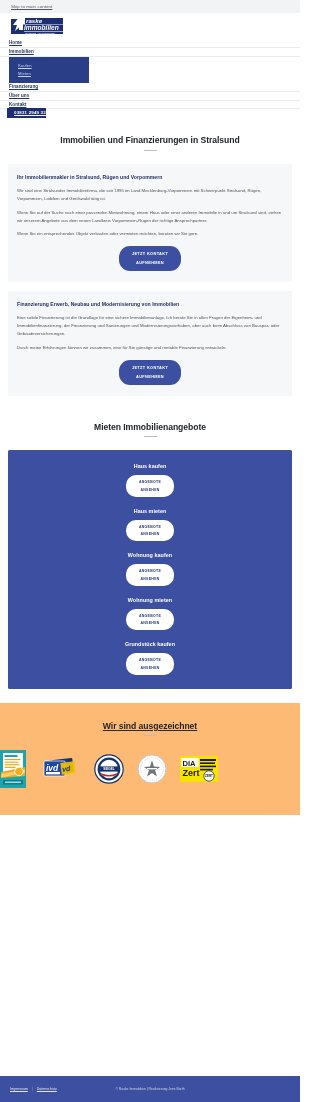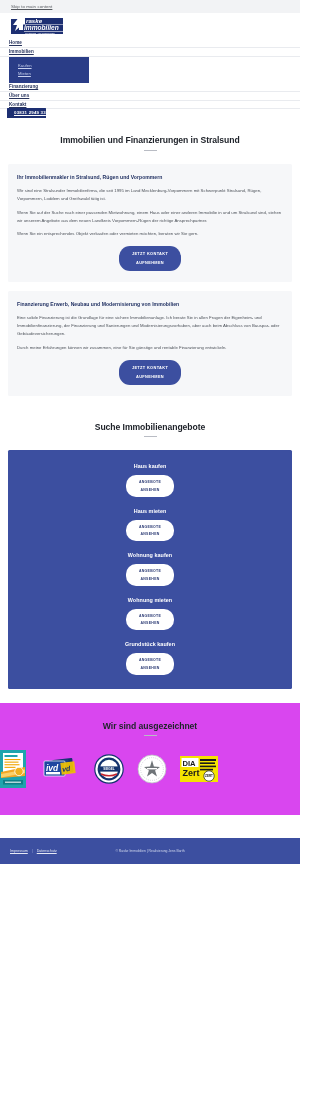--- a/index.html
+++ b/index.html
@@ -4,21 +4,21 @@
 <style>
   * { margin:0; padding:0; box-sizing:border-box; }
   html,body{ width:300px; height:1102px; }
   body{
     font-family:"Liberation Sans", sans-serif;
     background:#ffffff;
     color:#2b2b2b;
     font-size:5px;
     -webkit-font-smoothing:antialiased;
   }
-  .page{ position:relative; width:300px; height:864px; overflow:hidden; background:#fff; }
+  .page{ position:relative; width:300px; height:1102px; overflow:hidden; background:#fff; }
 
   
   .skipbar{
     height:13px; background:#f2f3f5; display:flex; align-items:center;
     padding-left:11px;
   }
   .skip-link{ font-size:4.4px; color:#55585e; letter-spacing:.08px; }
 
   
   .header{ background:#ffffff; padding:3px 0 2px 9px; }
@@ -90,21 +90,21 @@
     margin-bottom:6px;
   }
   .offer-btn{
     display:inline-block; width:48px; background:#ffffff; color:#2b3a74;
     border:none; border-radius:10px; padding:5px 0; cursor:pointer;
   }
   .offer-btn .l1,.offer-btn .l2{ display:block; font-size:3.5px; font-weight:700; letter-spacing:.3px; }
   .offer-btn .l2{ margin-top:3.5px; }
 
   
-  .awards-sec{ background:#d946ef; margin-top:14px; padding:18px 0 26px 0; }
+  .awards-sec{ background:#fdba74; margin-top:14px; padding:18px 0 26px 0;text-decoration:underline; }
   .awards{ margin-top:14px; display:flex; align-items:center; gap:13px; }
   .award{ display:block; }
 
   
   .tail{ height:60px; background:#ffffff; }
 
   
   .footer{
     position:absolute; left:0; bottom:0; width:300px; height:26px;
     background:#3c4fa0; color:#e6e9f5;
@@ -179,21 +179,21 @@
         <button class="btn-pill">
           <span class="l1">JETZT KONTAKT</span>
           <span class="l2">AUFNEHMEN</span>
         </button>
       </div>
 
     </div>
   </section>
 
   <section class="section" style="padding-top:17px;">
-    <h2 class="sec-title">Suche Immobilienangebote</h2>
+    <h2 class="sec-title">Mieten Immobilienangebote</h2>
     <div class="rule"></div>
 
     <div class="offers-wrap">
       <div class="offers">
 
         <div class="offer">
           <div class="offer-title">Haus kaufen</div>
           <button class="offer-btn">
             <span class="l1">ANGEBOTE</span>
             <span class="l2">ANSEHEN</span>

